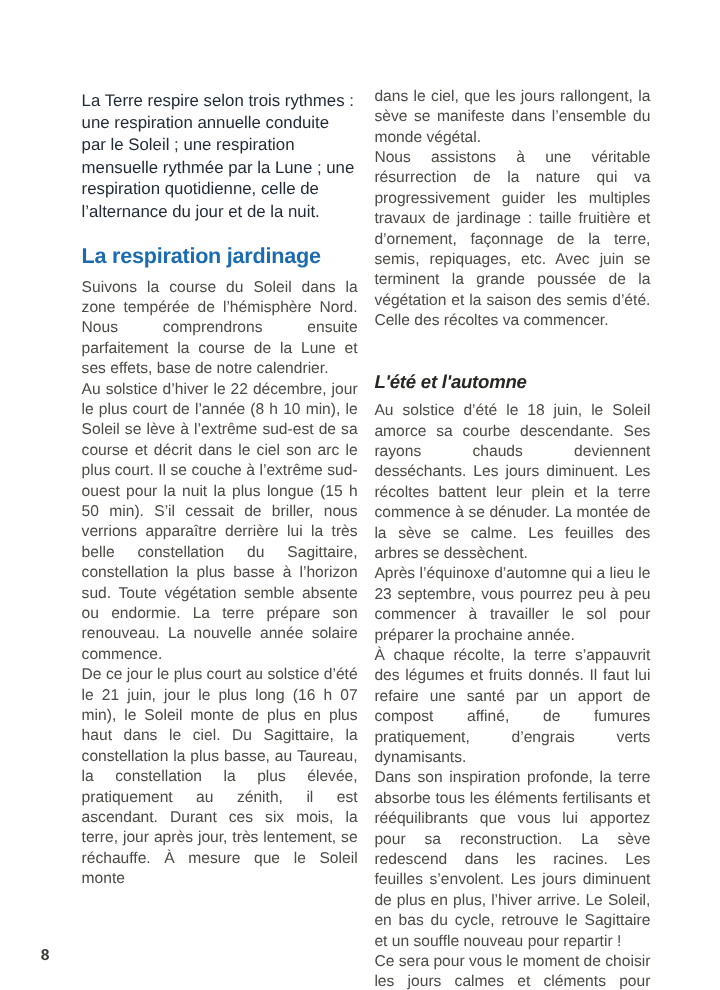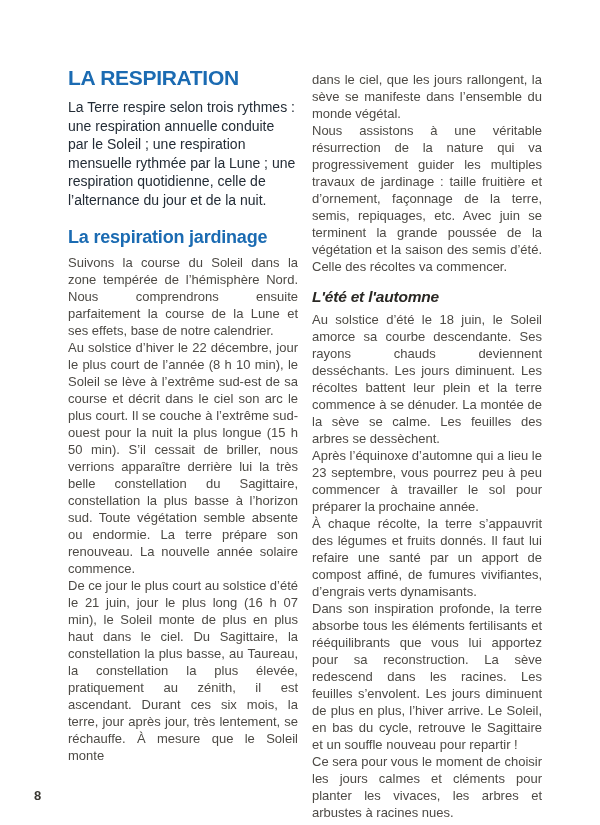--- a/index.html
+++ b/index.html
@@ -61,21 +61,21 @@
   .subsection-heading {
     margin: 0 0 5px 0;
     color: var(--subheading-dark, #2a2824);
     font-size: 15.5px;
     line-height: 19px;
     font-weight: 700;
     font-style: italic;
     letter-spacing: -0.2px;
   }
   .subsection-heading.with-gap {
-    margin-top: 12px;
+    margin-top: 34px;
   }
   .body-text {
     color: var(--body-text, #4d4a45);
     font-size: 13px;
     line-height: 17px;
     text-align: justify;
     hyphens: auto;
     -webkit-hyphens: auto;
   }
   .body-text p {
@@ -91,21 +91,20 @@
   }
 </style>
 </head>
 <body>
 
 <div class="page">
   <div class="columns">
 
     <div class="col col-left">
       <h1 class="article-title">
-        <span>LA RESPIRATION</span>
       </h1>
       <p class="intro">La Terre respire selon trois rythmes : une respiration annuelle conduite par le Soleil ; une respiration mensuelle rythmée par la Lune ; une respiration quotidienne, celle de l’alternance du jour et de la nuit.</p>
 
       <h2 class="section-heading">La respiration jardinage</h2>
       <div class="body-text">
         <p class="lead-paragraph">Suivons la course du Soleil dans la zone tempérée de l’hémisphère Nord. Nous comprendrons ensuite parfaitement la course de la Lune et ses effets, base de notre calendrier.</p>
       </div>
 
       <div class="body-text">
         <p>Au solstice d’hiver le 22 décembre, jour le plus court de l’année (8 h 10 min), le Soleil se lève à l’extrême sud-est de sa course et décrit dans le ciel son arc le plus court. Il se couche à l’extrême sud-ouest pour la nuit la plus longue (15 h 50 min). S’il cessait de briller, nous verrions apparaître derrière lui la très belle constellation du Sagittaire, constellation la plus basse à l’horizon sud. Toute végétation semble absente ou endormie. La terre prépare son renouveau. La nouvelle année solaire commence.</p>
@@ -116,21 +115,21 @@
     <div class="col col-right">
       <div class="body-text">
         <p>dans le ciel, que les jours rallongent, la sève se manifeste dans l’ensemble du monde végétal.</p>
         <p>Nous assistons à une véritable résurrection de la nature qui va progressivement guider les multiples travaux de jardinage : taille fruitière et d’ornement, façonnage de la terre, semis, repiquages, etc. Avec juin se terminent la grande poussée de la végétation et la saison des semis d’été. Celle des récoltes va commencer.</p>
       </div>
 
       <h3 class="subsection-heading with-gap">L'été et l'automne</h3>
       <div class="body-text">
         <p>Au solstice d’été le 18 juin, le Soleil amorce sa courbe descendante. Ses rayons chauds deviennent desséchants. Les jours diminuent. Les récoltes battent leur plein et la terre commence à se dénuder. La montée de la sève se calme. Les feuilles des arbres se dessèchent.</p>
         <p>Après l’équinoxe d’automne qui a lieu le 23 septembre, vous pourrez peu à peu commencer à travailler le sol pour préparer la prochaine année.</p>
-        <p>À chaque récolte, la terre s’appauvrit des légumes et fruits donnés. Il faut lui refaire une santé par un apport de compost affiné, de fumures vivifiantes, d’engrais verts dynamisants.</p>
+        <p>À chaque récolte, la terre s’appauvrit des légumes et fruits donnés. Il faut lui refaire une santé par un apport de compost affiné, de fumures pratiquement, d’engrais verts dynamisants.</p>
         <p>Dans son inspiration profonde, la terre absorbe tous les éléments fertilisants et rééquilibrants que vous lui apportez pour sa reconstruction. La sève redescend dans les racines. Les feuilles s’envolent. Les jours diminuent de plus en plus, l’hiver arrive. Le Soleil, en bas du cycle, retrouve le Sagittaire et un souffle nouveau pour repartir !</p>
         <p>Ce sera pour vous le moment de choisir les jours calmes et cléments pour planter les vivaces, les arbres et arbustes à racines nues.</p>
       </div>
     </div>
 
   </div>
 
   <div class="page-number">8</div>
 </div>
 

